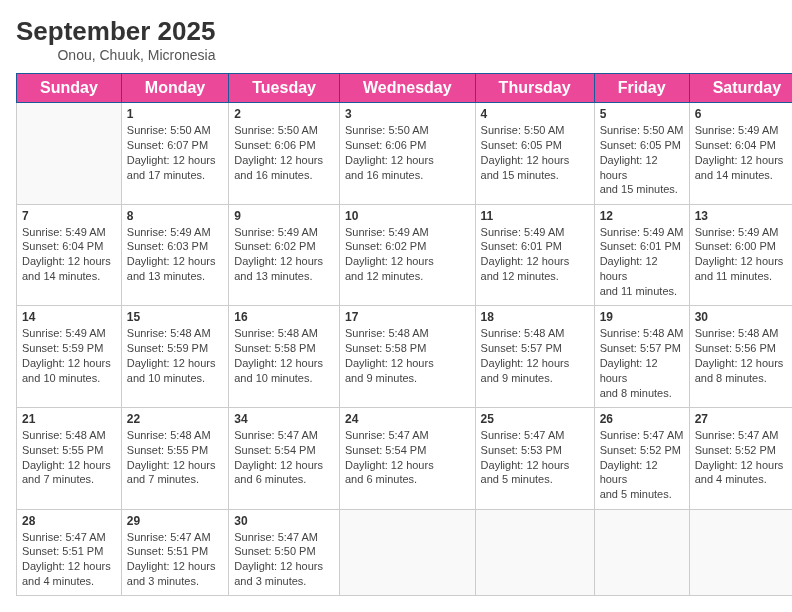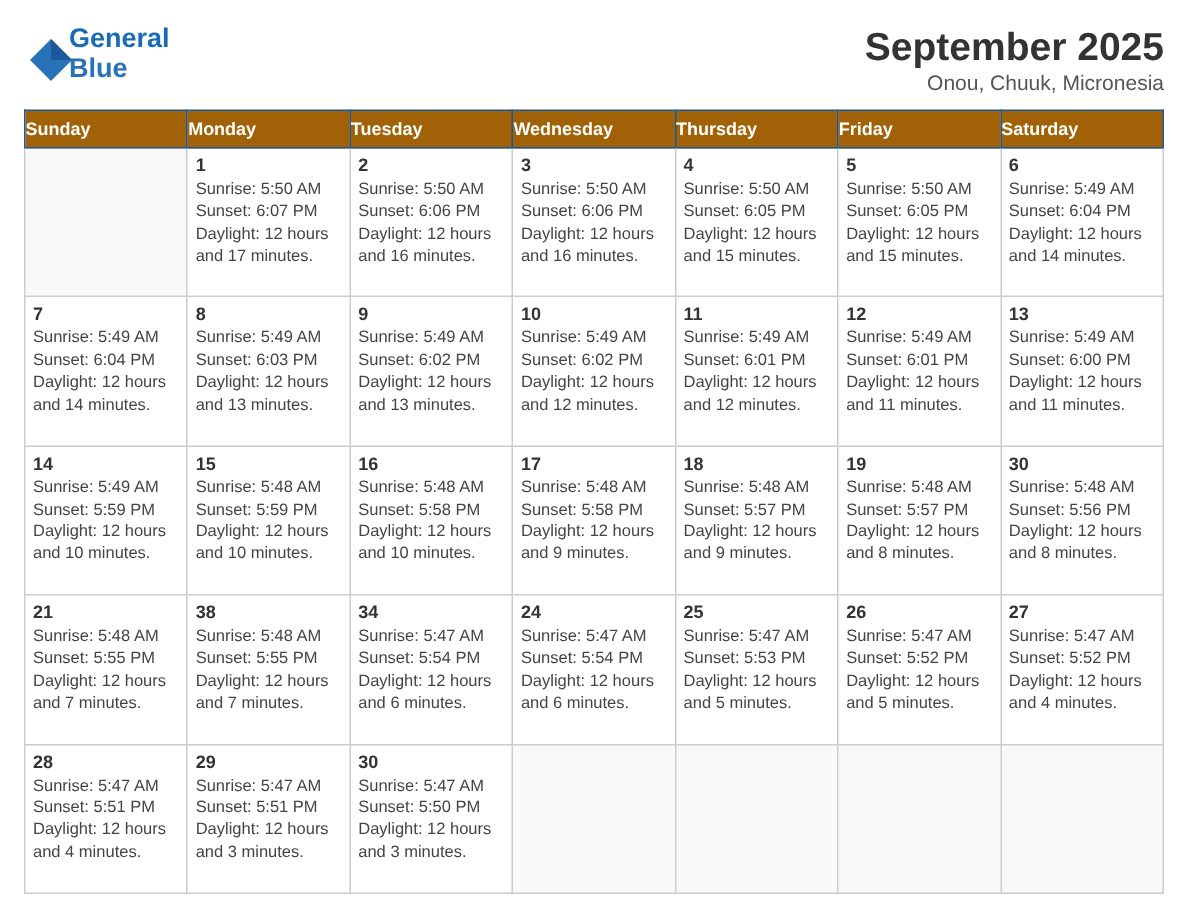--- a/index.html
+++ b/index.html
@@ -53,25 +53,25 @@
     .location {
       font-size: 14px;
       color: #555;
     }
     .calendar {
       width: 100%;
       border-collapse: collapse;
       flex: 1;
     }
     .calendar thead th {
-      background-color: #a16207;
+      background-color: #ec4899;
       color: white;
       text-align: left;
-      padding: 5px 0;
-      font-size: 12px;
+      padding: 5px 23px;
+      font-size: 16px;
       border: 1px solid #1a5a9a;
     }
     .calendar tbody td {
       border: 1px solid #ccc;
       vertical-align: top;
       padding: 4px 5px;
       width: 14.28%;
       height: 80px;
       font-size: 10px;
       color: #333;
@@ -89,32 +89,20 @@
     }
     .empty {
       background: #f9f9f9;
     }
   </style>
 </head>
 <body>
 
 <div class="page">
   <div class="header">
-    <div class="logo">
-      <div class="logo-icon">
-        <svg width="36" height="36" viewBox="0 0 36 36">
-          <polygon points="18,4 32,18 18,32 4,18" fill="#2a72b8"></polygon>
-          <polygon points="18,4 32,18 18,18" fill="#1a5a9a"></polygon>
-        </svg>
-      </div>
-      <div class="logo-text">
-        <span>General</span><br>
-        <span style="color:#2a72b8">Blue</span>
-      </div>
-    </div>
     <div class="title-block">
       <div class="month-title">September 2025</div>
       <div class="location">Onou, Chuuk, Micronesia</div>
     </div>
   </div>
 
   <table class="calendar">
     <thead>
       <tr>
       <th>Sunday</th>
@@ -276,21 +264,21 @@
         </tr>
         <tr>
           <td>
             <div class="day-num">21</div>
             <div class="day-info" style="white-space: pre-line;">Sunrise: 5:48 AM
 Sunset: 5:55 PM
 Daylight: 12 hours
 and 7 minutes.</div>
           </td>
           <td>
-            <div class="day-num">38</div>
+            <div class="day-num">22</div>
             <div class="day-info" style="white-space: pre-line;">Sunrise: 5:48 AM
 Sunset: 5:55 PM
 Daylight: 12 hours
 and 7 minutes.</div>
           </td>
           <td>
             <div class="day-num">34</div>
             <div class="day-info" style="white-space: pre-line;">Sunrise: 5:47 AM
 Sunset: 5:54 PM
 Daylight: 12 hours

